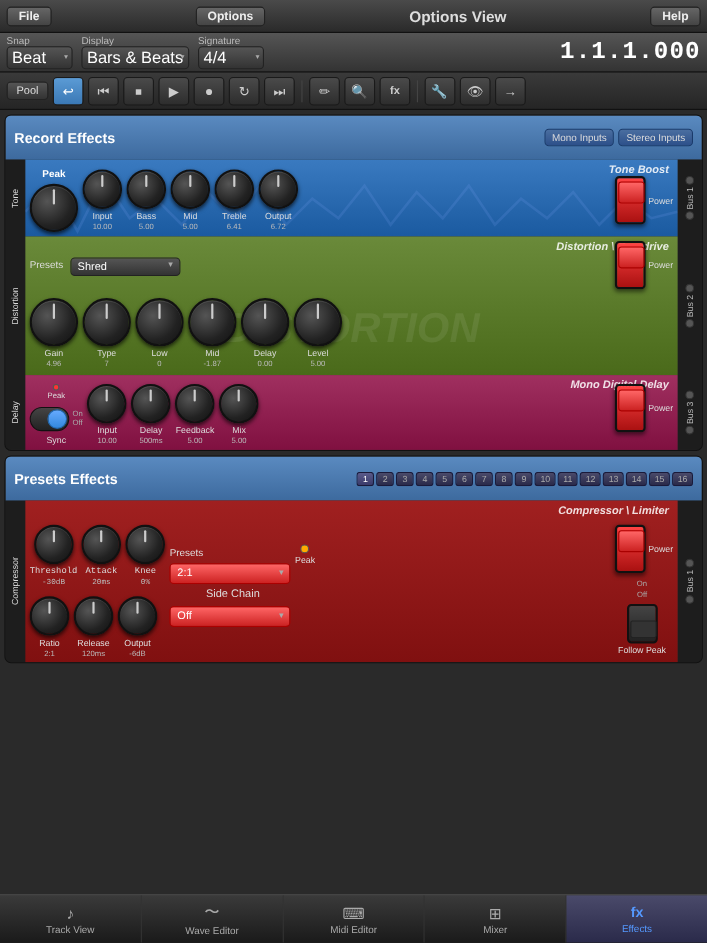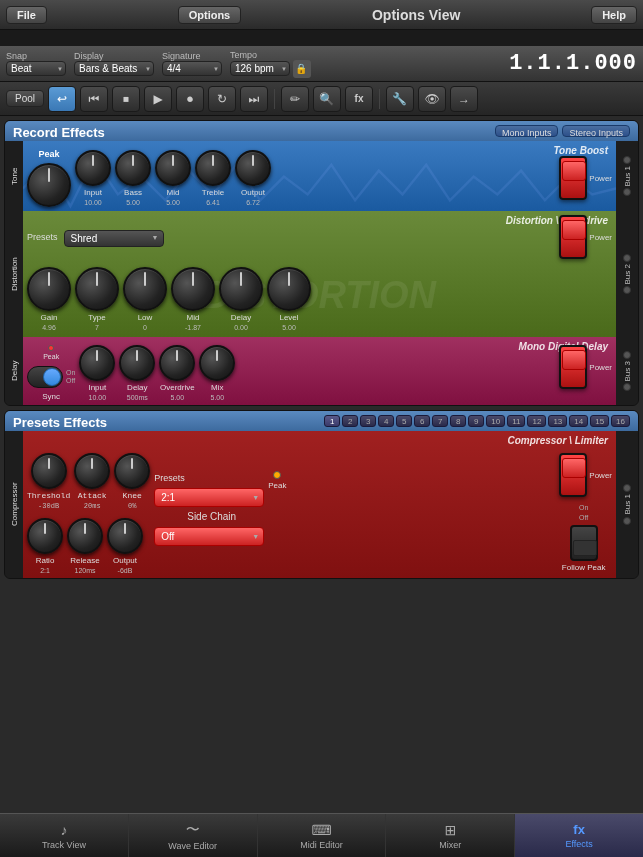--- a/index.html
+++ b/index.html
@@ -40,37 +40,36 @@
 
     
     .controls-row {
       background: linear-gradient(180deg, #555 0%, #333 100%);
       height: 36px;
       display: flex;
       align-items: center;
       padding: 0 6px;
       gap: 8px;
       border-bottom: 1px solid #111;
-      margin-top: 16px;
     }
     .ctrl-group {
       display: flex;
       flex-direction: column;
       align-items: flex-start;
     }
     .ctrl-label {
       color: #bbb;
       font-size: 9px;
     }
     .ctrl-select {
       background: linear-gradient(180deg, #555 0%, #333 100%);
       border: 1px solid #222;
       border-radius: 4px;
       color: #fff;
-      font-size: 10px;
+      font-size: 15px;
       padding: 1px 4px;
       appearance: none;
       -webkit-appearance: none;
       cursor: pointer;
       min-width: 60px;
     }
     .ctrl-select-arrow {
       position: relative;
       display: flex;
       align-items: center;
@@ -151,23 +150,24 @@
     
     .section {
       margin-bottom: 4px;
       border-radius: 6px;
       overflow: hidden;
       border: 1px solid #111;
     }
 
     .section-header {
       display: flex;
+      align-items: center;
       justify-content: space-between;
       padding: 4px 8px;
-      height: 20px;
+      height: 40px;
     }
     .section-header.record { background: linear-gradient(180deg, #5a8ac0 0%, #3d6a9e 100%); }
     .section-header.insert { background: linear-gradient(180deg, #5a8ac0 0%, #3d6a9e 100%); }
     .section-title {
       color: #fff;
       font-size: 13px;
       font-weight: bold;
     }
     .section-header-btns { display: flex; gap: 4px; }
     .header-btn {
@@ -672,31 +672,20 @@
     </div>
   </div>
   <div class="ctrl-group">
     <span class="ctrl-label">Signature</span>
     <div class="ctrl-select-arrow">
       <select class="ctrl-select">
         <option>4/4</option>
       </select>
     </div>
   </div>
-  <div class="ctrl-group">
-    <span class="ctrl-label">Tempo</span>
-    <div style="display:flex;align-items:center;gap:3px;">
-      <div class="ctrl-select-arrow">
-        <select class="ctrl-select">
-          <option>126 bpm</option>
-        </select>
-      </div>
-      <div class="lock-icon">🔒</div>
-    </div>
-  </div>
   <span class="tempo-display">1.1.1.000</span>
 </div>
 
 <div class="toolbar-row">
   <button class="pool-btn">Pool</button>
   <div class="tb-btn active">↩</div>
   <div class="tb-btn">⏮</div>
   <div class="tb-btn">⏹</div>
   <div class="tb-btn">▶</div>
   <div class="tb-btn">⏺</div>
@@ -859,21 +848,21 @@
             <span class="knob-label">Input</span>
             <span class="knob-value">10.00</span>
           </div>
           <div class="knob-group">
             <div class="knob sz-md"></div>
             <span class="knob-label">Delay</span>
             <span class="knob-value">500ms</span>
           </div>
           <div class="knob-group">
             <div class="knob sz-md"></div>
-            <span class="knob-label">Overdrive</span>
+            <span class="knob-label">Feedback</span>
             <span class="knob-value">5.00</span>
           </div>
           <div class="knob-group">
             <div class="knob sz-md"></div>
             <span class="knob-label">Mix</span>
             <span class="knob-value">5.00</span>
           </div>
 
           <div style="flex:1;"></div>
           <div class="power-switch">

